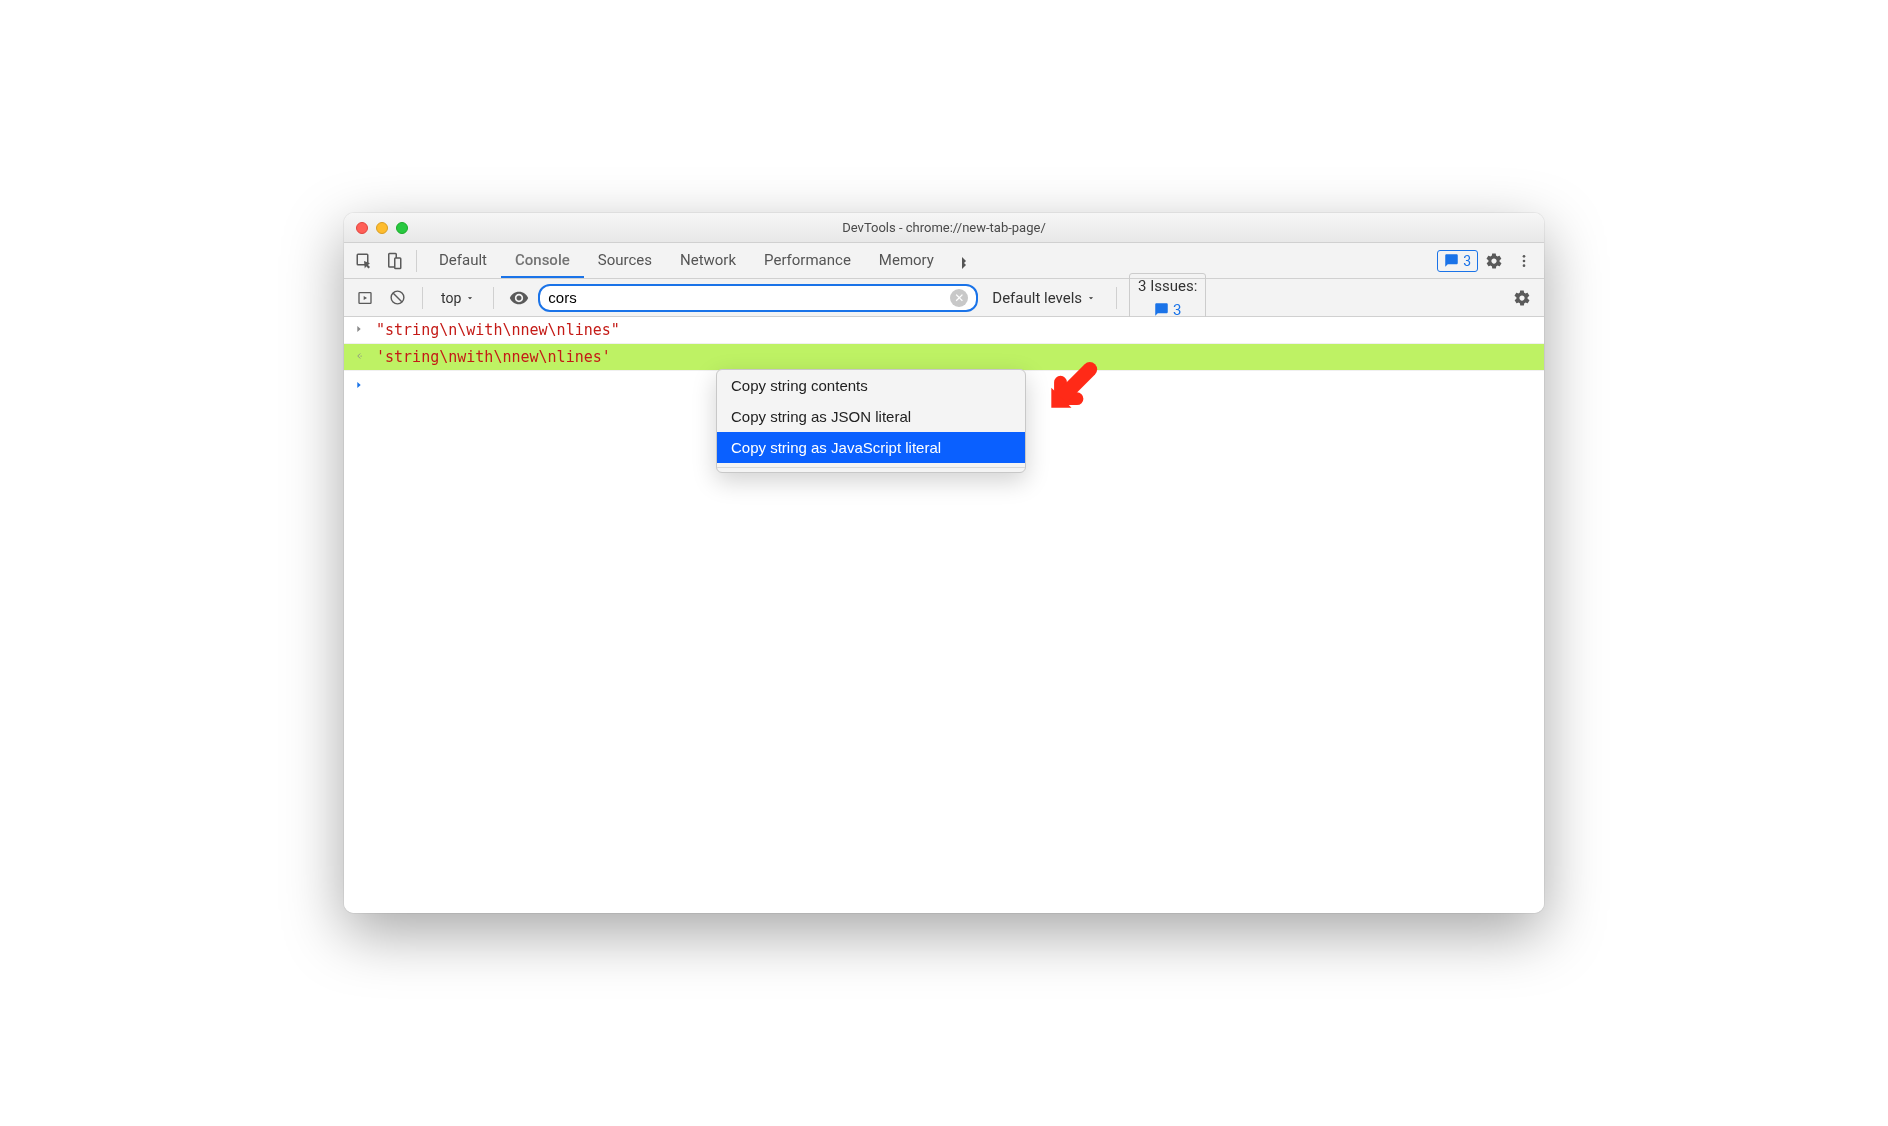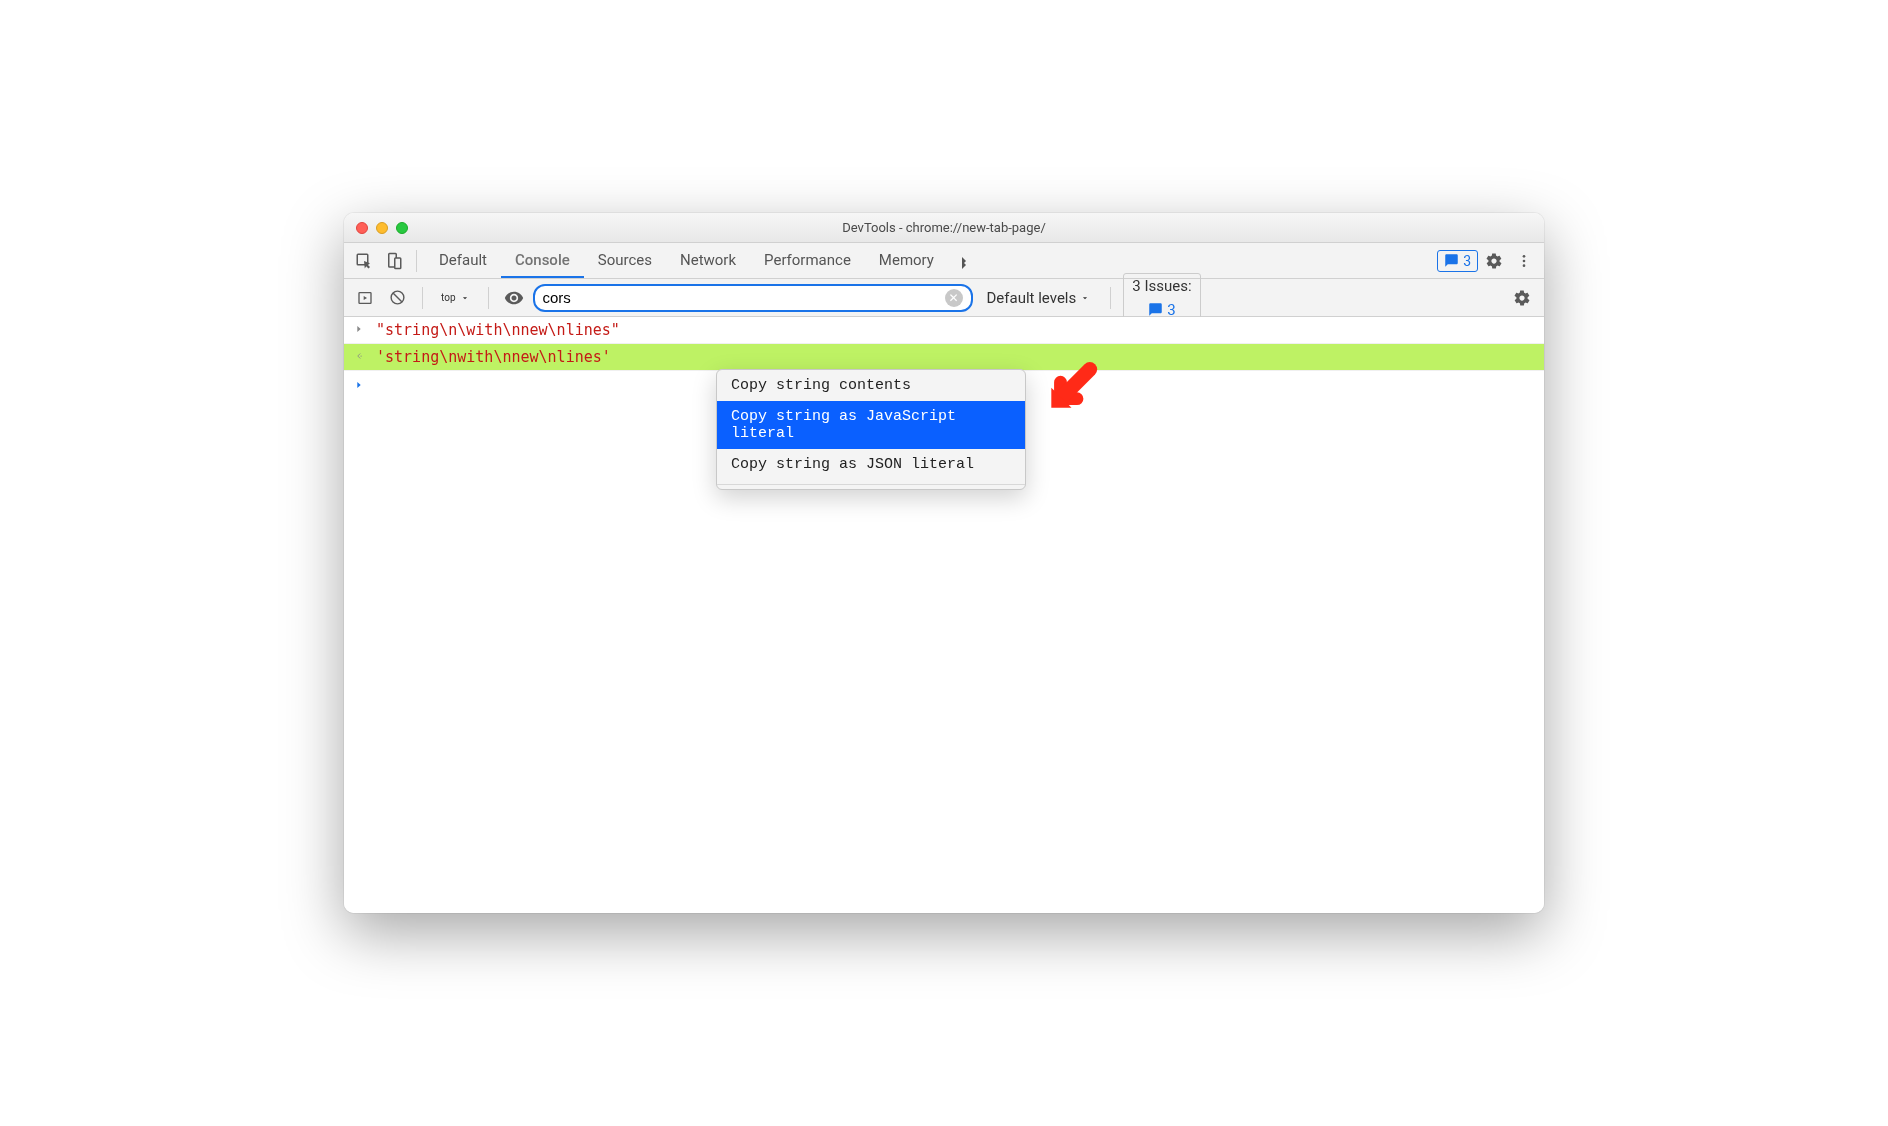--- a/index.html
+++ b/index.html
@@ -94,21 +94,21 @@
       display: flex;
       align-items: center;
       border-bottom: 1px solid #d0d0d0;
       background: #f3f3f3;
       padding: 0 8px;
       gap: 6px;
     }
     .tb-btn { width: 26px; height: 26px; display:flex; align-items:center; justify-content:center; color:#5a5a5a; cursor:pointer;}
     .context-select {
       display:flex; align-items:center; gap:4px;
-      font-size: 10px; color:#333; padding: 0 6px; cursor:pointer;
+      font-size: 14px; color:#333; padding: 0 6px; cursor:pointer;
     }
     .filter-input {
       flex: 0 0 440px;
       height: 28px;
       border: 2px solid #1a73e8;
       border-radius: 12px;
       padding: 0 8px;
       font-size: 15px;
       display:flex; align-items:center;
       background:#fff;
@@ -166,21 +166,20 @@
       border-radius: 6px;
       box-shadow: 0 8px 24px rgba(0,0,0,0.18);
       font-family: -apple-system, sans-serif;
       font-size: 15px;
       overflow:hidden;
     }
     .cm-item {
       padding: 7px 14px;
       cursor: pointer;
       color:#222;
-      font-family:Liberation Mono, monospace;
     }
     .cm-item.highlight {
       background: #0a60ff;
       color: #fff;
     }
     .cm-sep { height:1px; background:#d8d8d8; margin: 4px 0; }
     .red-arrow {
       position: absolute;
       left: 700px; top: 45px;
       color: #ff2a17;
@@ -338,22 +337,22 @@
     <div class="prompt-line">
       <span class="arrow-icon blue">
         <svg width="10" height="12" viewBox="0 0 24 24" fill="currentColor">
             <path d="M8 5l8 7-8 7z"></path>
           </svg>
       </span>
     </div>
 
     <div class="context-menu">
       <div class="cm-item">Copy string contents</div>
+      <div class="cm-item">Copy string as JSON literal</div>
       <div class="cm-item highlight">Copy string as JavaScript literal</div>
-      <div class="cm-item">Copy string as JSON literal</div>
       <div class="cm-sep"></div>
     </div>
 
     <div class="red-arrow">
       <svg width="55" height="55" viewBox="0 0 60 60">
         <path d="M50 8 L18 40 M18 40 L18 22 M18 40 L36 40" stroke="#ff2a17" stroke-width="14" stroke-linecap="round" stroke-linejoin="round" fill="none"></path>
         <path d="M12 46 L28 30 L28 46 Z" fill="#ff2a17"></path>
         <path d="M50 8 L20 38" stroke="#ff2a17" stroke-width="16" stroke-linecap="round"></path>
         <path d="M8 50 L30 50 L8 28 Z" fill="#ff2a17"></path>
       </svg>

